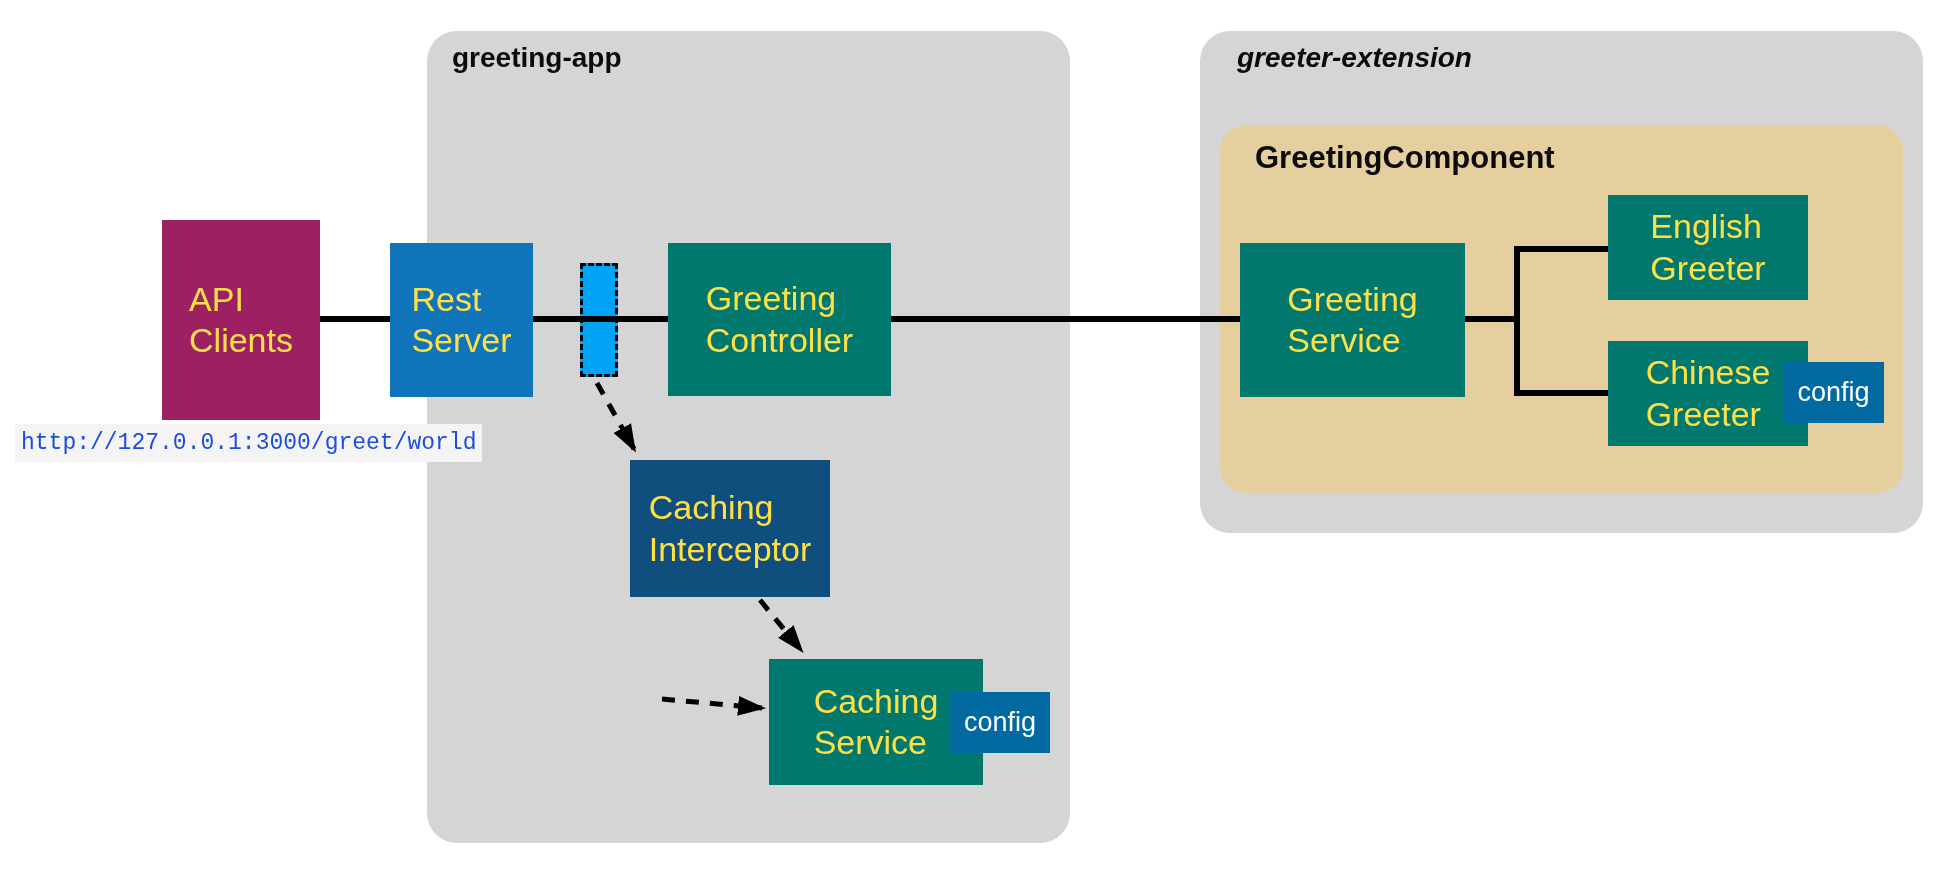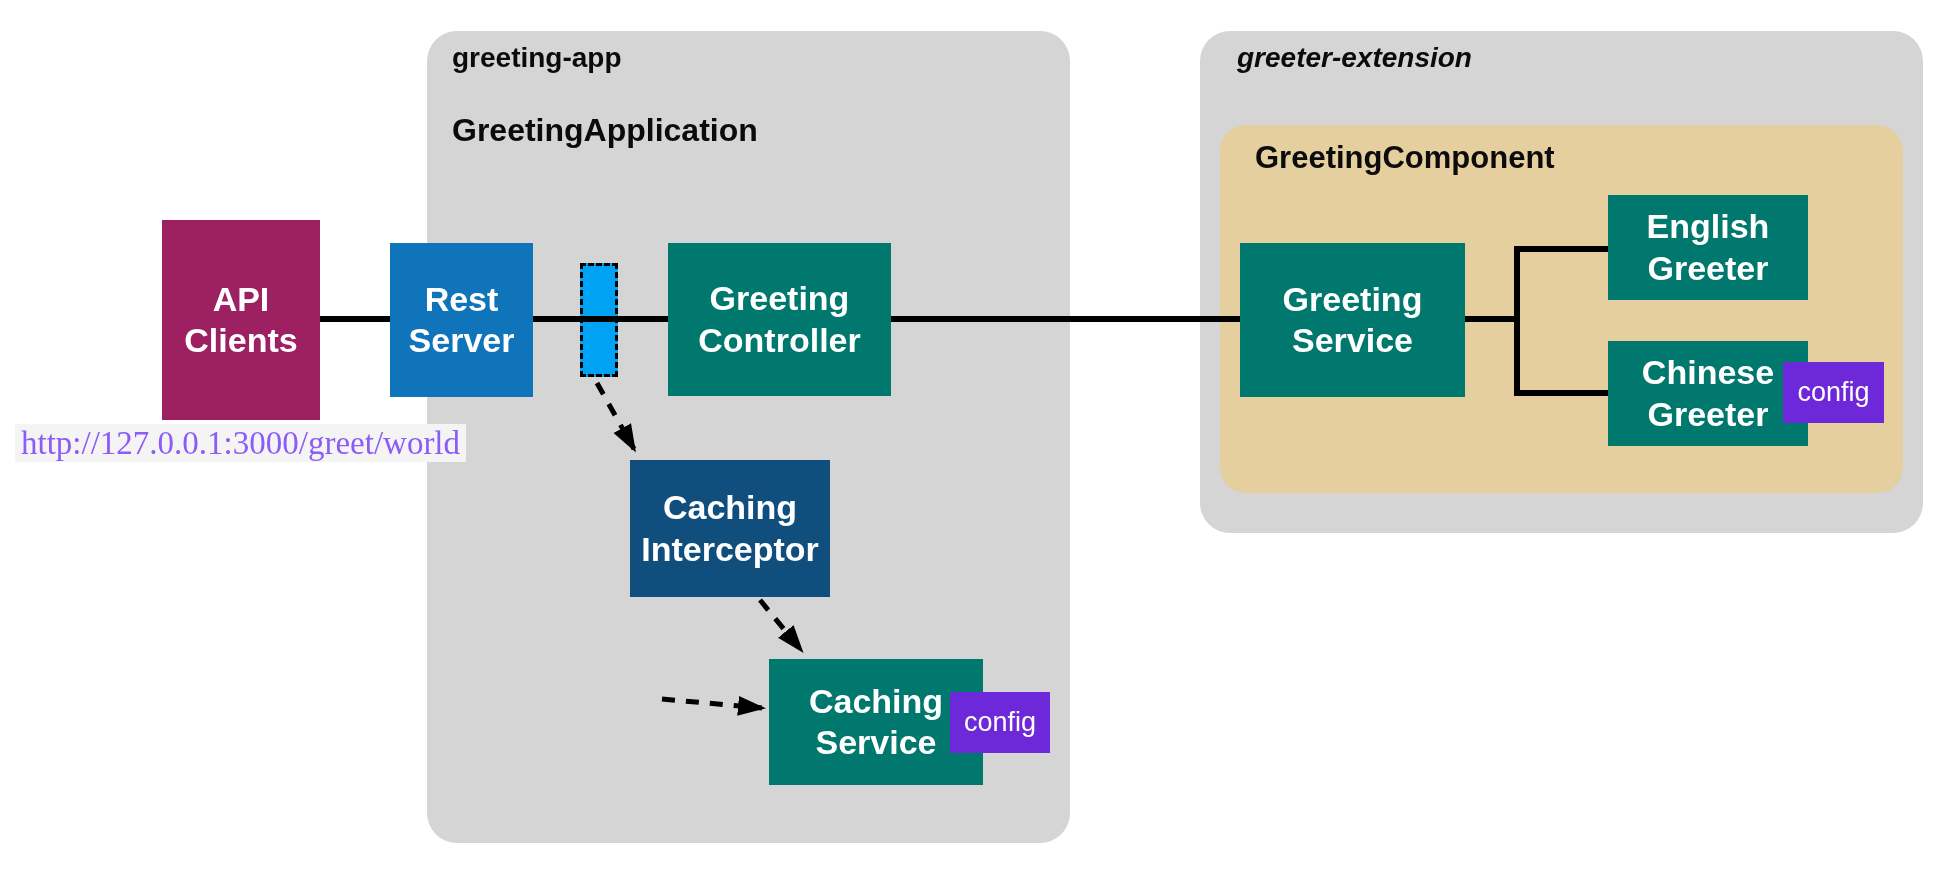--- a/index.html
+++ b/index.html
@@ -13,55 +13,54 @@
   .container-label{
     position:absolute;font-size:28px;font-weight:700;color:#0b0b0b;
     white-space:nowrap;
   }
   .container-title{
     position:absolute;font-size:32px;font-weight:700;color:#0b0b0b;
     white-space:nowrap;
   }
   .node{
     position:absolute;display:flex;align-items:center;justify-content:center;
-    color:#ffffff;font-size:34px;font-weight:700;line-height:1.22;
-    text-align:center;white-space:pre-line;
+    color:#fde047;font-size:34px;font-weight:400;line-height:1.22;
+    text-align:left;white-space:pre-line;
   }
   .magenta{background:#9D2162;}
   .blue{background:#1074BA;}
   .teal{background:#00786D;}
   .navy{background:#0F4E7D;}
   .interceptor-point{
     position:absolute;background:#00A2F4;border:3px dashed #000000;
     box-sizing:border-box;
   }
   .badge{
-    position:absolute;background:#6d28d9;color:#ffffff;font-size:27px;
+    position:absolute;background:#0369a1;color:#ffffff;font-size:27px;
     font-weight:500;display:flex;align-items:center;justify-content:center;
     z-index:6;
   }
   .url-caption{
     position:absolute;left:15px;top:424px;height:38px;
-    background:#F4F4F5;color:#8b5cf6;
-    font-family:Liberation Serif, serif;
-    font-size:33px;display:flex;align-items:center;
+    background:#F4F4F5;color:#1d4ed8;
+    font-family:Liberation Mono, monospace;
+    font-size:23px;display:flex;align-items:center;
     padding:0 6px;z-index:7;white-space:nowrap;
   }
   svg.wires{position:absolute;left:0;top:0;z-index:4;pointer-events:none;}
   .node,.badge{z-index:5;}
   .interceptor-point{z-index:3;}
 </style>
 </head>
 <body>
 
 <div id="canvas">
 
   <div class="container" style="left:427px;top:31px;width:643px;height:812px;"></div>
   <div class="container-label" style="left:452px;top:42px;">greeting-app</div>
-  <div class="container-title" style="left:452px;top:112px;">GreetingApplication</div>
 
   <div class="container" style="left:1200px;top:31px;width:723px;height:502px;"></div>
   <div class="container-label" style="left:1237px;top:42px;font-style:italic;">greeter-extension</div>
 
   <div class="subcontainer" style="left:1220px;top:125px;width:683px;height:368px;"></div>
   <div class="container-title" style="left:1255px;top:140px;font-size:31px;">GreetingComponent</div>
 
   <svg class="wires" width="1936" height="874" viewBox="0 0 1936 874">
     <defs>
       <marker id="arrow" markerUnits="userSpaceOnUse" markerWidth="30" markerHeight="24" refX="24" refY="12" orient="auto">

